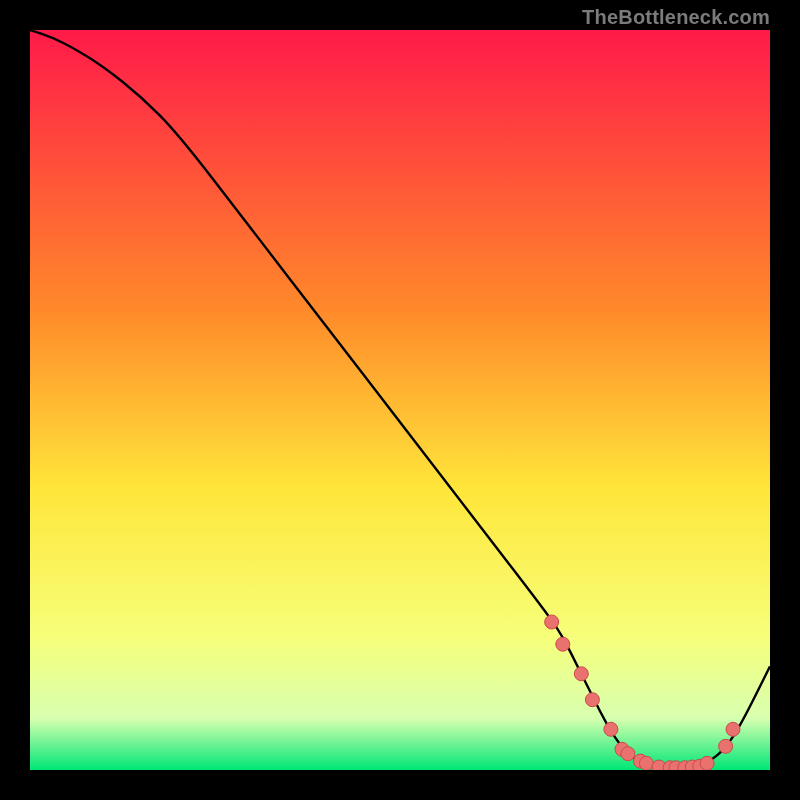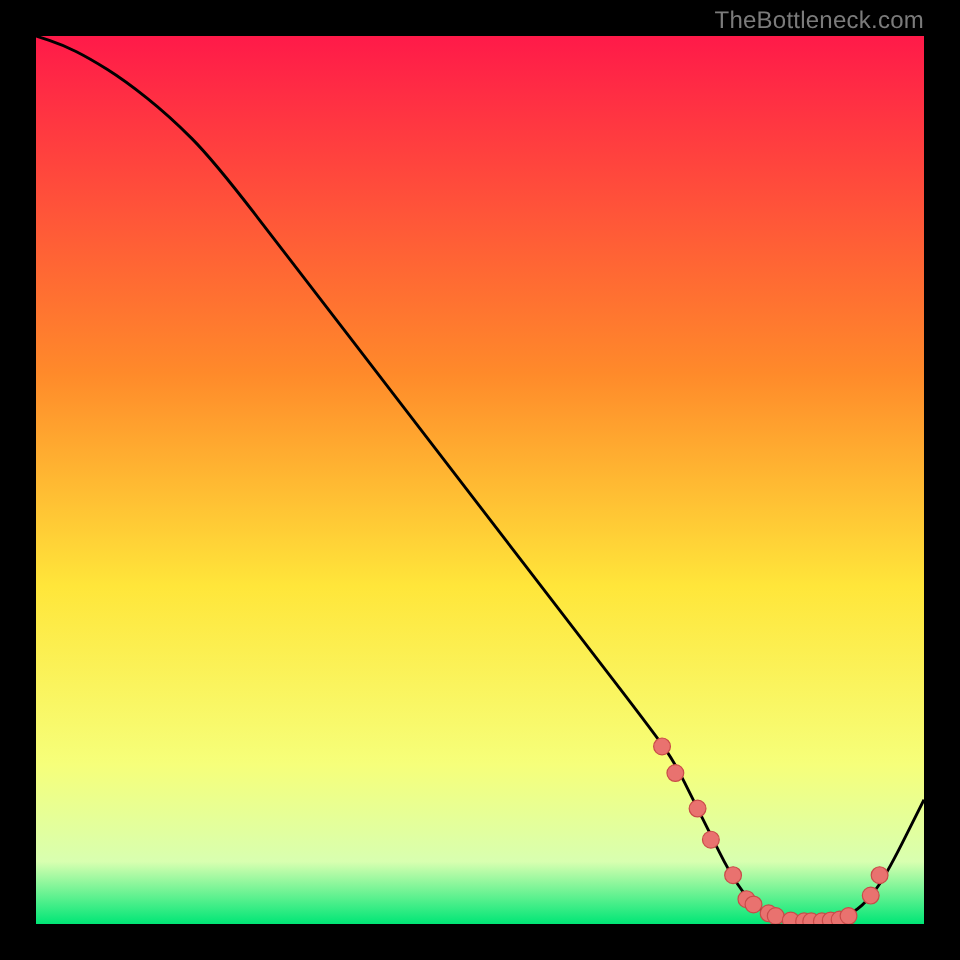--- a/index.html
+++ b/index.html
@@ -21,21 +21,21 @@
     top: 30px;
     width: 740px;
     height: 740px;
   }
   .attribution {
     position: absolute;
     top: 6px;
     right: 30px;
     font-family: Arial, Helvetica, sans-serif;
     font-size: 20px;
-    font-weight: 400;
+    font-weight: 700;
     color: #7b7b7b;
     letter-spacing: 0.2px;
   }
   svg { display: block; }
 </style>
 </head>
 <body>
 
 <div class="stage">
   <div class="attribution">TheBottleneck.com</div>

